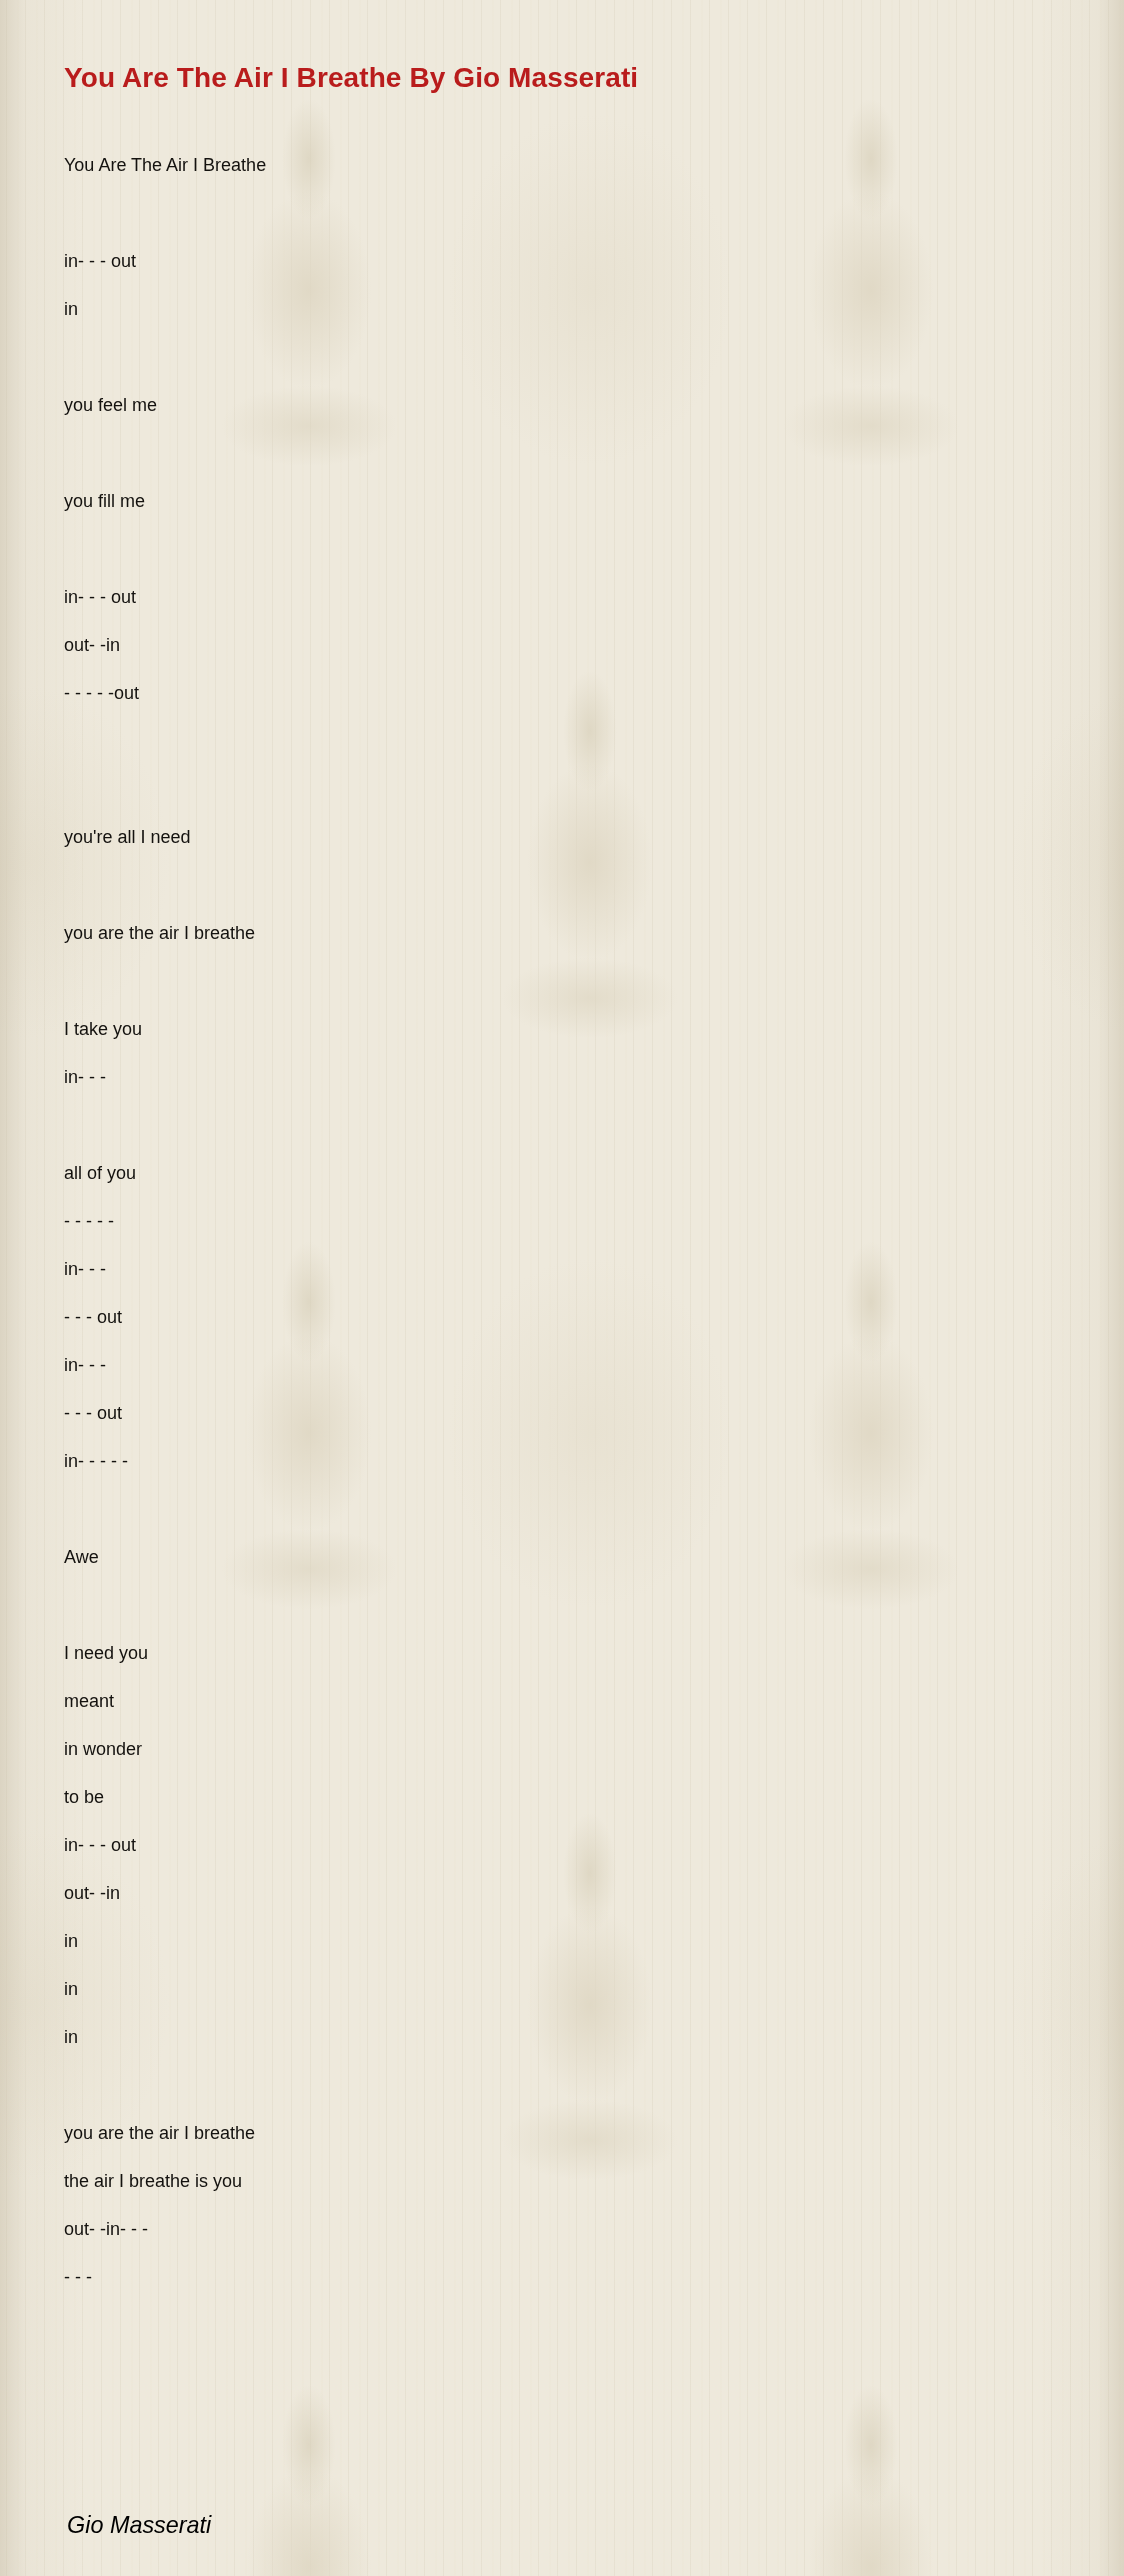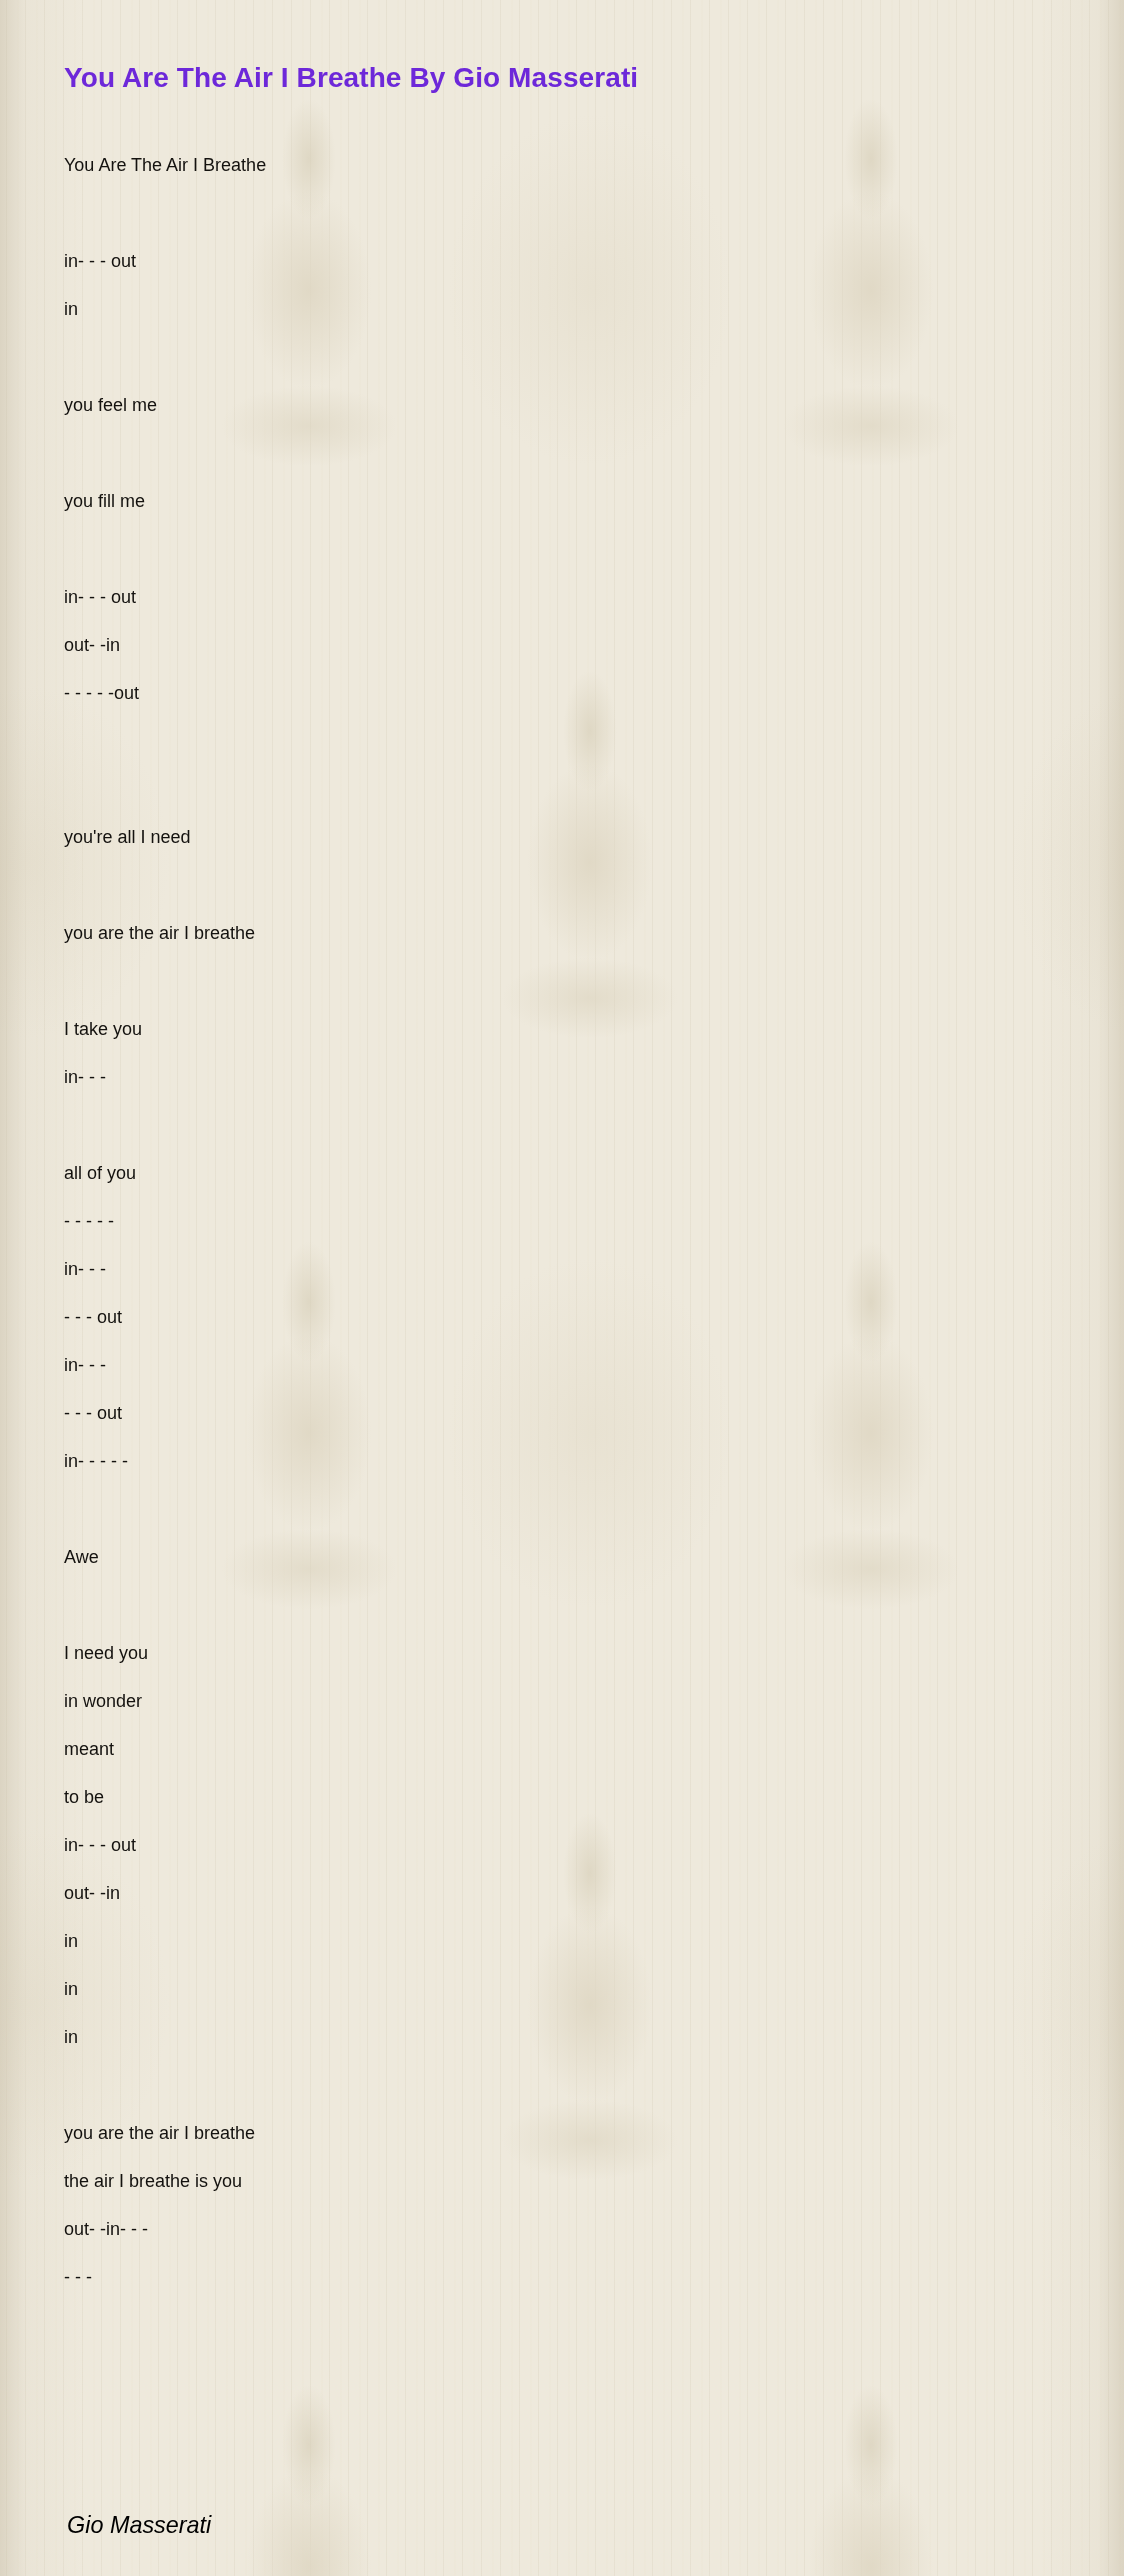--- a/index.html
+++ b/index.html
@@ -92,21 +92,21 @@
     position: relative;
     z-index: 5;
     padding: 0;
   }
   .poem-title {
     position: absolute;
     left: 64px;
     top: 43px;
     font-size: 28px;
     font-weight: bold;
-    color: #6d28d9;
+    color: #b91c1c;
     letter-spacing: 0.1px;
     white-space: nowrap;
   }
   .poem-body {
     position: absolute;
     left: 64px;
     top: 141px;
     width: 937px;
     font-size: 18px;
     font-weight: normal;
@@ -169,22 +169,22 @@
           <div class="line">- - - - -</div>
           <div class="line">in- - -</div>
           <div class="line">- - - out</div>
           <div class="line">in- - -</div>
           <div class="line">- - - out</div>
           <div class="line">in- - - - -</div>
           <div class="line blank">&nbsp;</div>
           <div class="line">Awe</div>
           <div class="line blank">&nbsp;</div>
           <div class="line">I need you</div>
+          <div class="line">meant</div>
           <div class="line">in wonder</div>
-          <div class="line">meant</div>
           <div class="line">to be</div>
           <div class="line">in- - - out</div>
           <div class="line">out- -in</div>
           <div class="line">in</div>
           <div class="line">in</div>
           <div class="line">in</div>
           <div class="line blank">&nbsp;</div>
           <div class="line">you are the air I breathe</div>
           <div class="line">the air I breathe is you</div>
           <div class="line">out- -in- - -</div>

